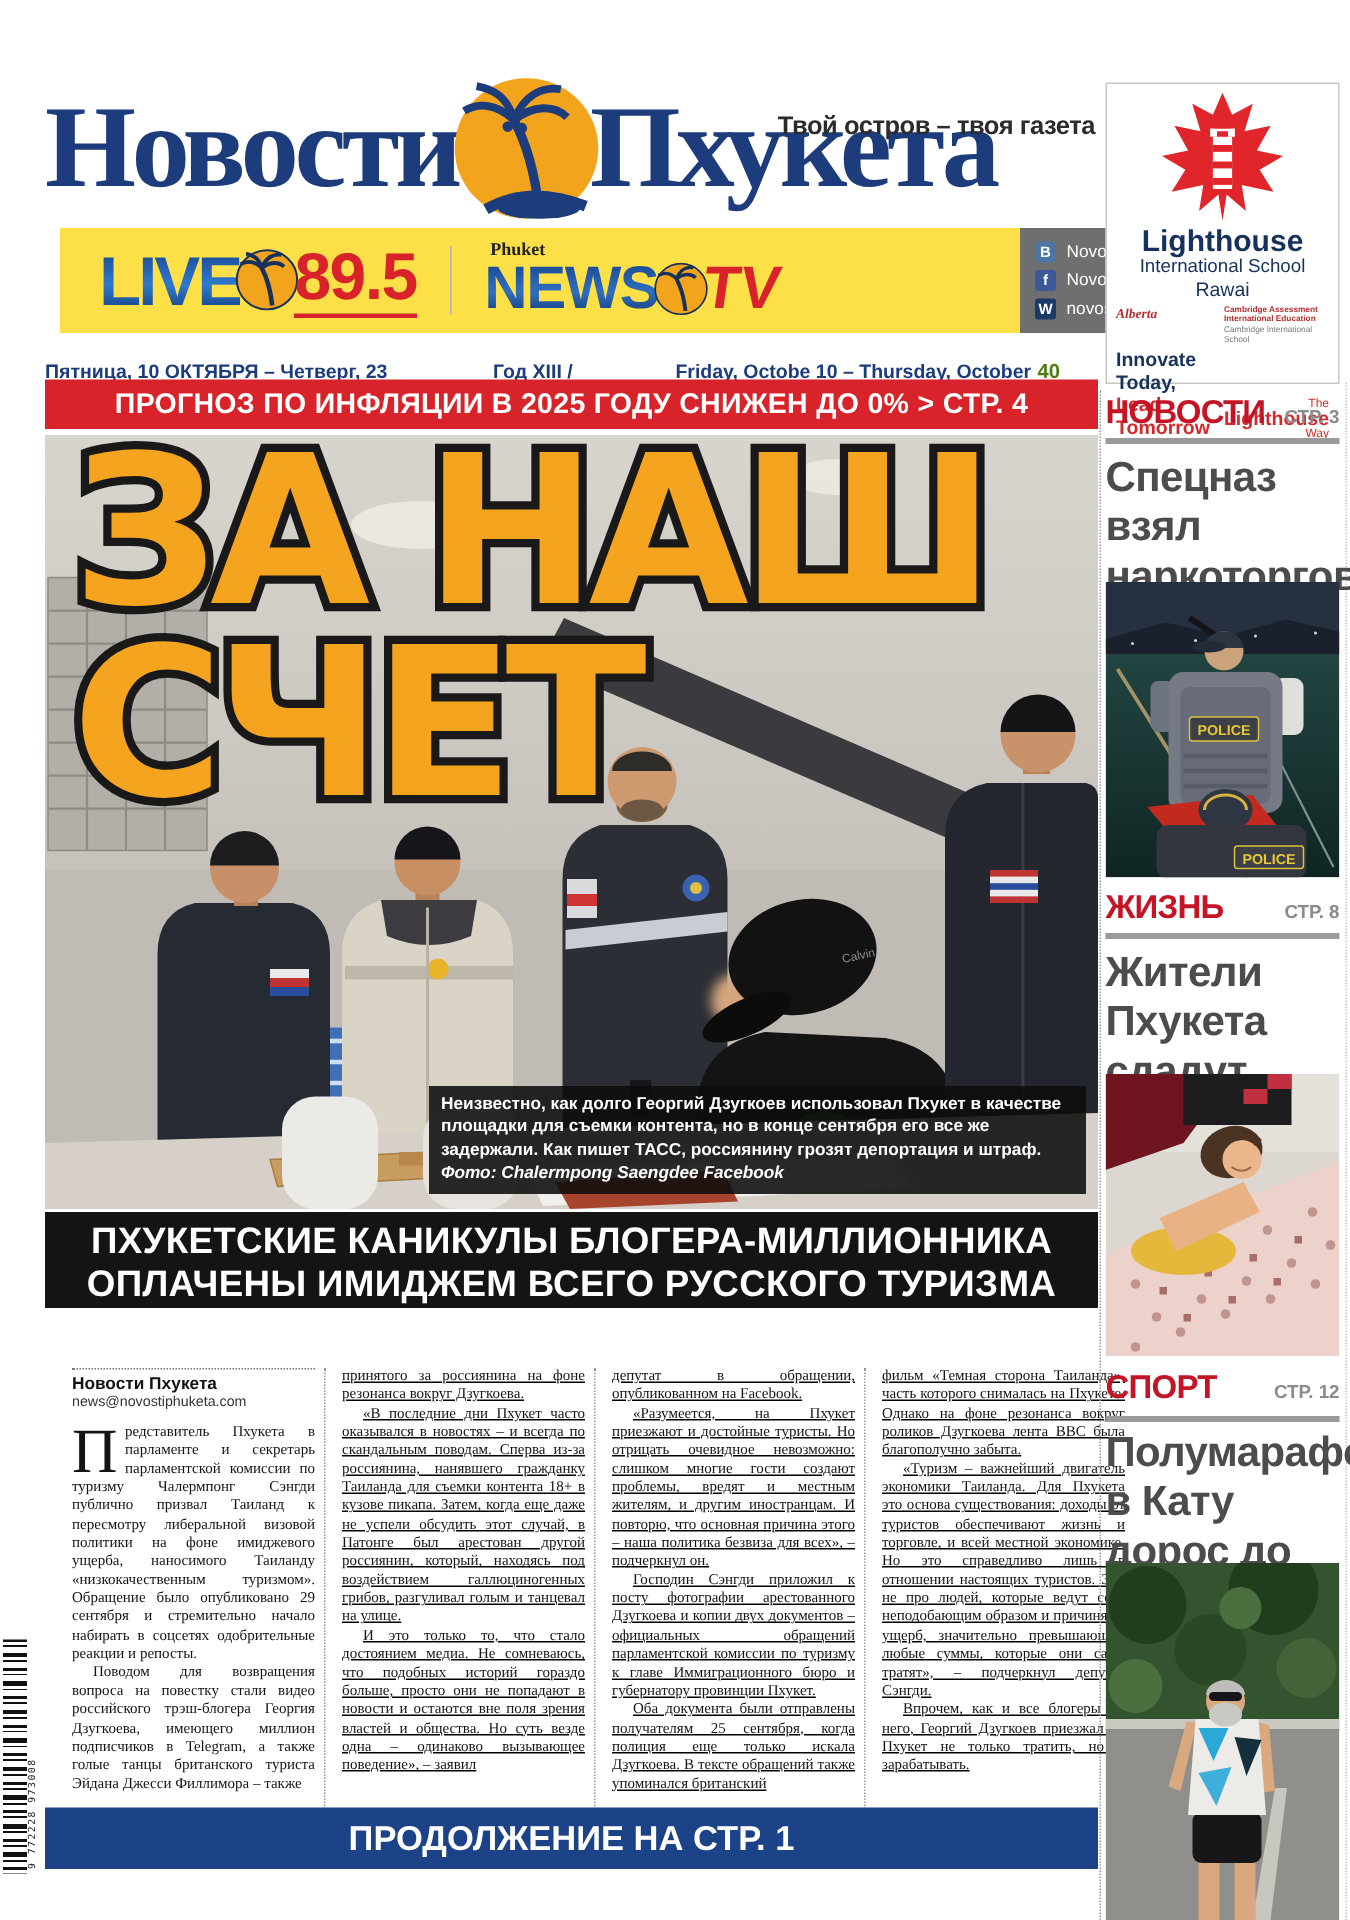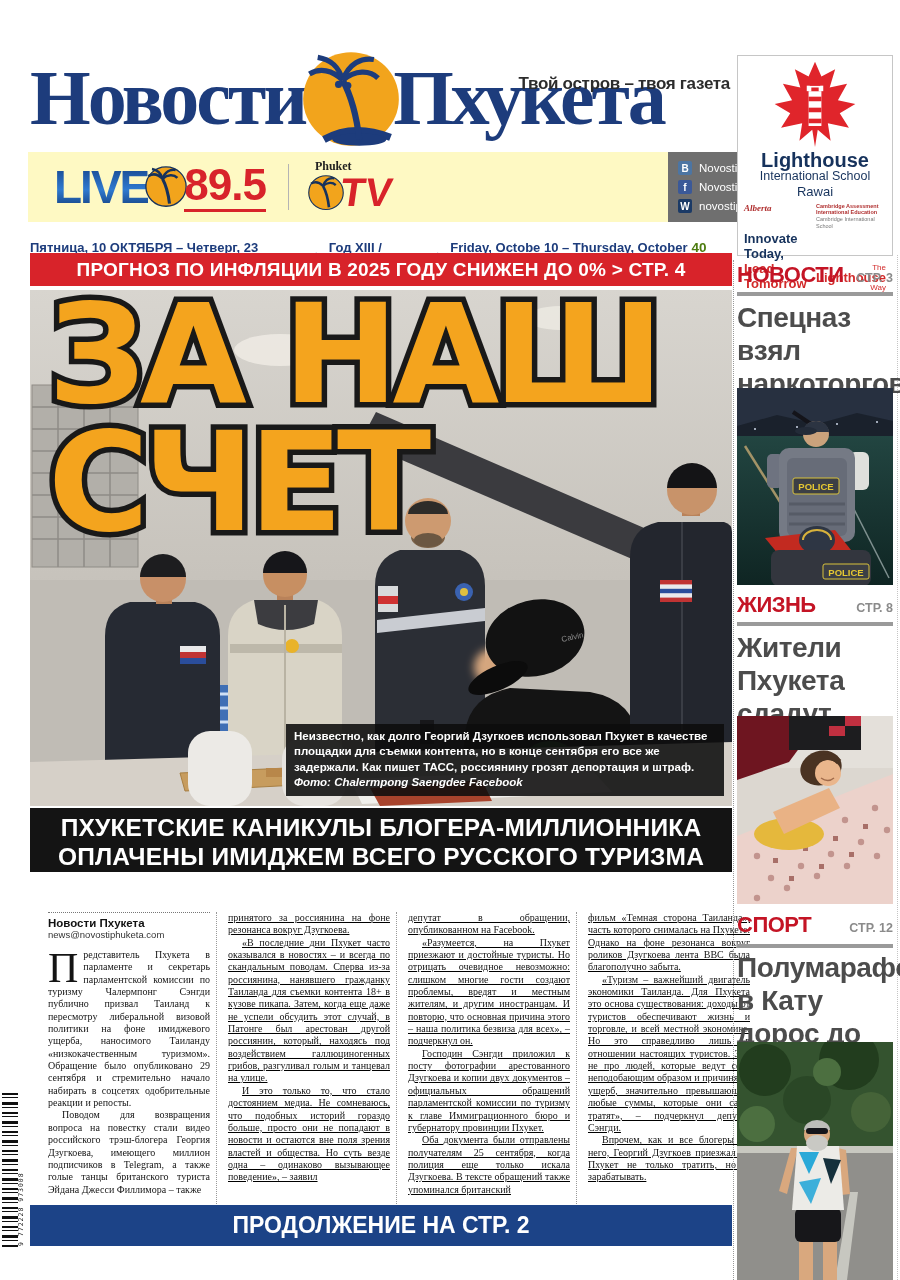--- a/index.html
+++ b/index.html
@@ -17,22 +17,22 @@
     font-size:78px; line-height:96px; letter-spacing:-3px; white-space:nowrap;
   }
   .mast-sun { width:104px; height:100px; margin:0 -10px -4px -6px; flex:0 0 auto; }
   #tagline {
     position:absolute; right:2px; top:24px; font-size:17px; font-weight:bold;
     color:#2c2c2c; letter-spacing:-0.3px;
   }
 
   
   #logoband {
-    position:absolute; left:28px; top:152px; width:800px; height:70px;
-    background:#fef9c3; display:flex; align-items:center;
+    position:absolute; left:40px; top:152px; width:800px; height:70px;
+    background:#fde047; display:flex; align-items:center;
   }
   #live-logo { display:flex; align-items:center; margin-left:26px; }
   #live-word {
     font-size:46px; font-weight:bold; letter-spacing:-2px;
     background:linear-gradient(180deg,#123a7e 0%,#2f7ad0 55%,#0d2f68 100%);
     -webkit-background-clip:text; background-clip:text; color:transparent;
   }
   .band-sun { width:44px; height:42px; margin:0 -4px; }
   #live-freq { font-size:44px; font-weight:bold; color:#d8232a; letter-spacing:-1px;
     border-bottom:3px solid #d8232a; line-height:1; padding-bottom:2px;}
@@ -208,20 +208,21 @@
         <path d="M42,29 C38,15 30,9 18,7" stroke="#16325c" stroke-width="6" fill="none"></path>
         <path d="M42,29 C48,13 60,7 72,9" stroke="#16325c" stroke-width="6" fill="none"></path>
         <path d="M42,29 C54,19 68,19 76,27" stroke="#16325c" stroke-width="6" fill="none"></path>
       </svg>
       <span id="live-freq">89.5</span>
     </div>
     <div class="band-divider"></div>
     <div id="newstv">
       <span id="newstv-prefix">Phuket</span>
       <span class="newstv-row">
+        <span id="newstv-news">NEWS</span>
         <svg class="band-sun" viewBox="0 0 100 96" style="width:38px;height:36px">
           <ellipse cx="50" cy="47" rx="46" ry="45" fill="#f2a41c" stroke="#16325c" stroke-width="3"></ellipse>
           <path d="M58,86 C55,60 49,42 42,29" stroke="#16325c" stroke-width="7" fill="none"></path>
           <path d="M42,29 C32,19 20,17 10,23" stroke="#16325c" stroke-width="6" fill="none"></path>
           <path d="M42,29 C48,13 60,7 72,9" stroke="#16325c" stroke-width="6" fill="none"></path>
           <path d="M42,29 C54,19 68,19 76,27" stroke="#16325c" stroke-width="6" fill="none"></path>
         </svg>
         <span id="newstv-tv">TV</span>
       </span>
     </div>
@@ -369,21 +370,21 @@
       <p class="ind">Господин Сэнгди приложил к посту фотографии арестованного Дзугкоева и копии двух документов – официальных обращений парламентской комиссии по туризму к главе Иммиграционного бюро и губернатору провинции Пхукет.</p>
       <p class="ind">Оба документа были отправлены получателям 25 сентября, когда полиция еще только искала Дзугкоева. В тексте обращений также упоминался британский</p>
     </div>
     <div class="col">
       <p>фильм «Темная сторона Таиланда», часть которого снималась на Пхукете. Однако на фоне резонанса вокруг роликов Дзугкоева лента BBC была благополучно забыта.</p>
       <p class="ind">«Туризм – важнейший двигатель экономики Таиланда. Для Пхукета это основа существования: доходы от туристов обеспечивают жизнь и торговле, и всей местной экономике. Но это справедливо лишь в отношении настоящих туристов. Это не про людей, которые ведут себя неподобающим образом и причиняют ущерб, значительно превышающий любые суммы, которые они сами тратят», – подчеркнул депутат Сэнгди.</p>
       <p class="ind">Впрочем, как и все блогеры до него, Георгий Дзугкоев приезжал на Пхукет не только тратить, но и зарабатывать.</p>
     </div>
   </div>
 
-  <div id="bottombanner">ПРОДОЛЖЕНИЕ НА СТР. 2</div>
+  <div id="bottombanner">ПРОДОЛЖЕНИЕ НА СТР. 1</div>
 
   <div id="barcode"></div>
   <div id="barcode-digits">9 772228 973008</div>
 
   <div id="divider-main"></div>
   <div id="divider-edge"></div>
 
   <div id="sidebar">
 
     <div id="adbox">

